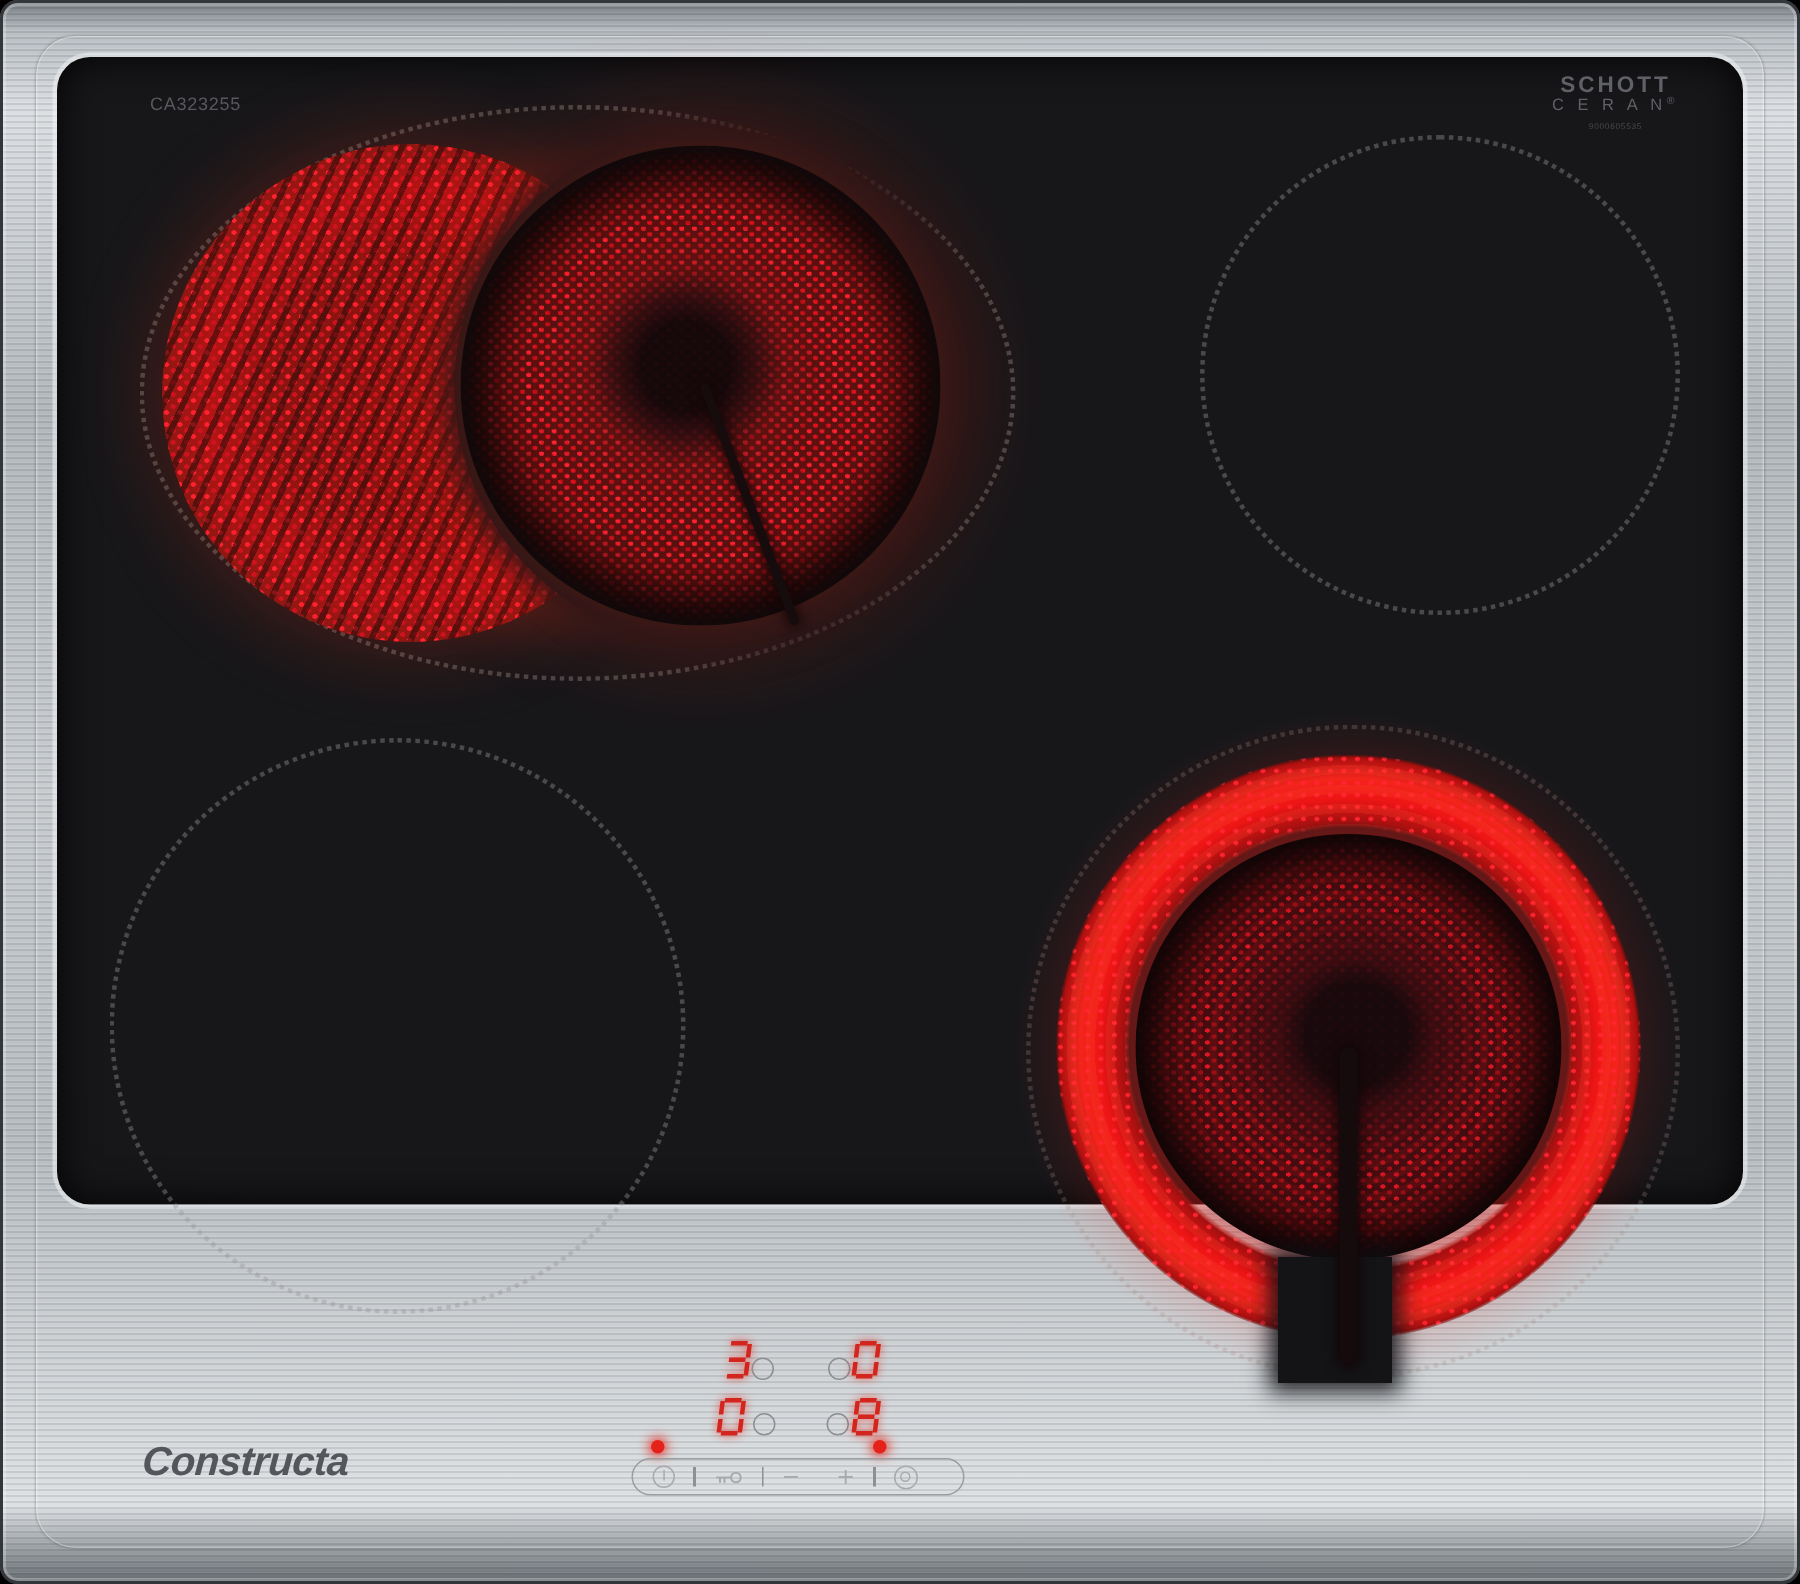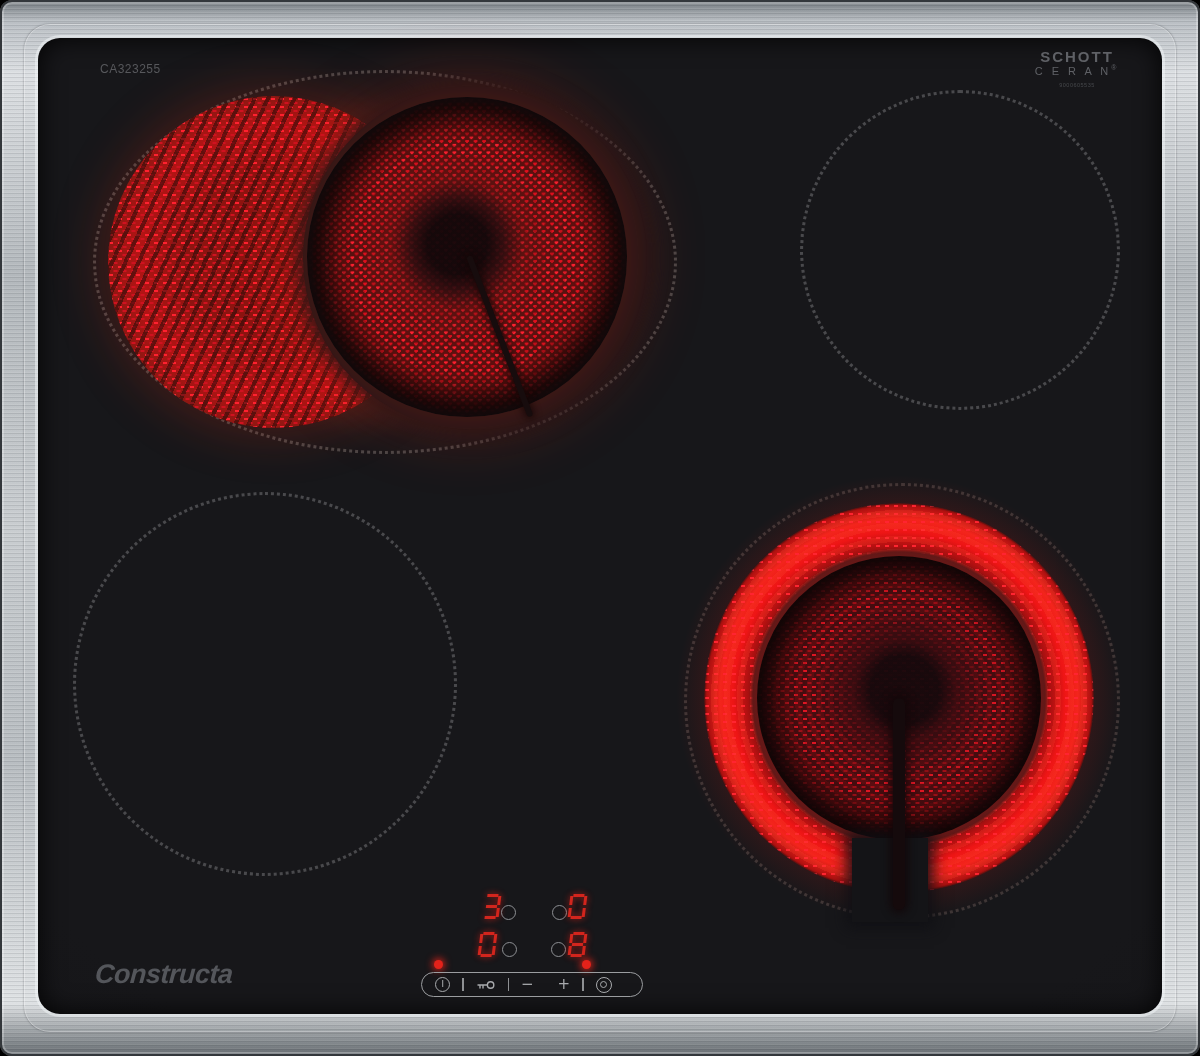--- a/index.html
+++ b/index.html
@@ -11,21 +11,21 @@
     background:
       repeating-linear-gradient(180deg, rgba(255,255,255,0.10) 0 1px, rgba(70,76,82,0.14) 1px 2px, rgba(200,205,210,0.05) 2px 4px),
       linear-gradient(180deg,#6d7378 0,#b9bec3 2%,#dde0e3 7%,#b2b7bb 26%,#c9cdd0 50%,#b7bcc0 72%,#dfe2e4 95%,#5f656a 100%);
     box-shadow: inset 0 0 0 2px #33373b, inset 0 0 0 4px rgba(255,255,255,0.25);
   }
   .frame-groove{position:absolute;inset:24px;border-radius:26px;
     border:1px solid rgba(255,255,255,0.30);
     box-shadow:0 0 2px rgba(40,44,48,0.5);}
 
   
-  .glass{position:absolute;left:38px;top:38px;width:1124px;height:976px;
+  .glass{position:absolute;left:38px;top:38px;width:1124px;height:765px;
     border-radius:22px;
     background:
       radial-gradient(120% 120% at 50% 45%, #17171a 55%, #111113 100%),
       #141417;
     box-shadow:0 0 0 3px rgba(244,247,249,0.5), inset 0 0 26px rgba(0,0,0,0.9);
   }
   .glass > *{position:absolute;}
 
   
   .zone-off{border:3px dotted rgba(150,150,154,0.40);border-radius:50%;}

